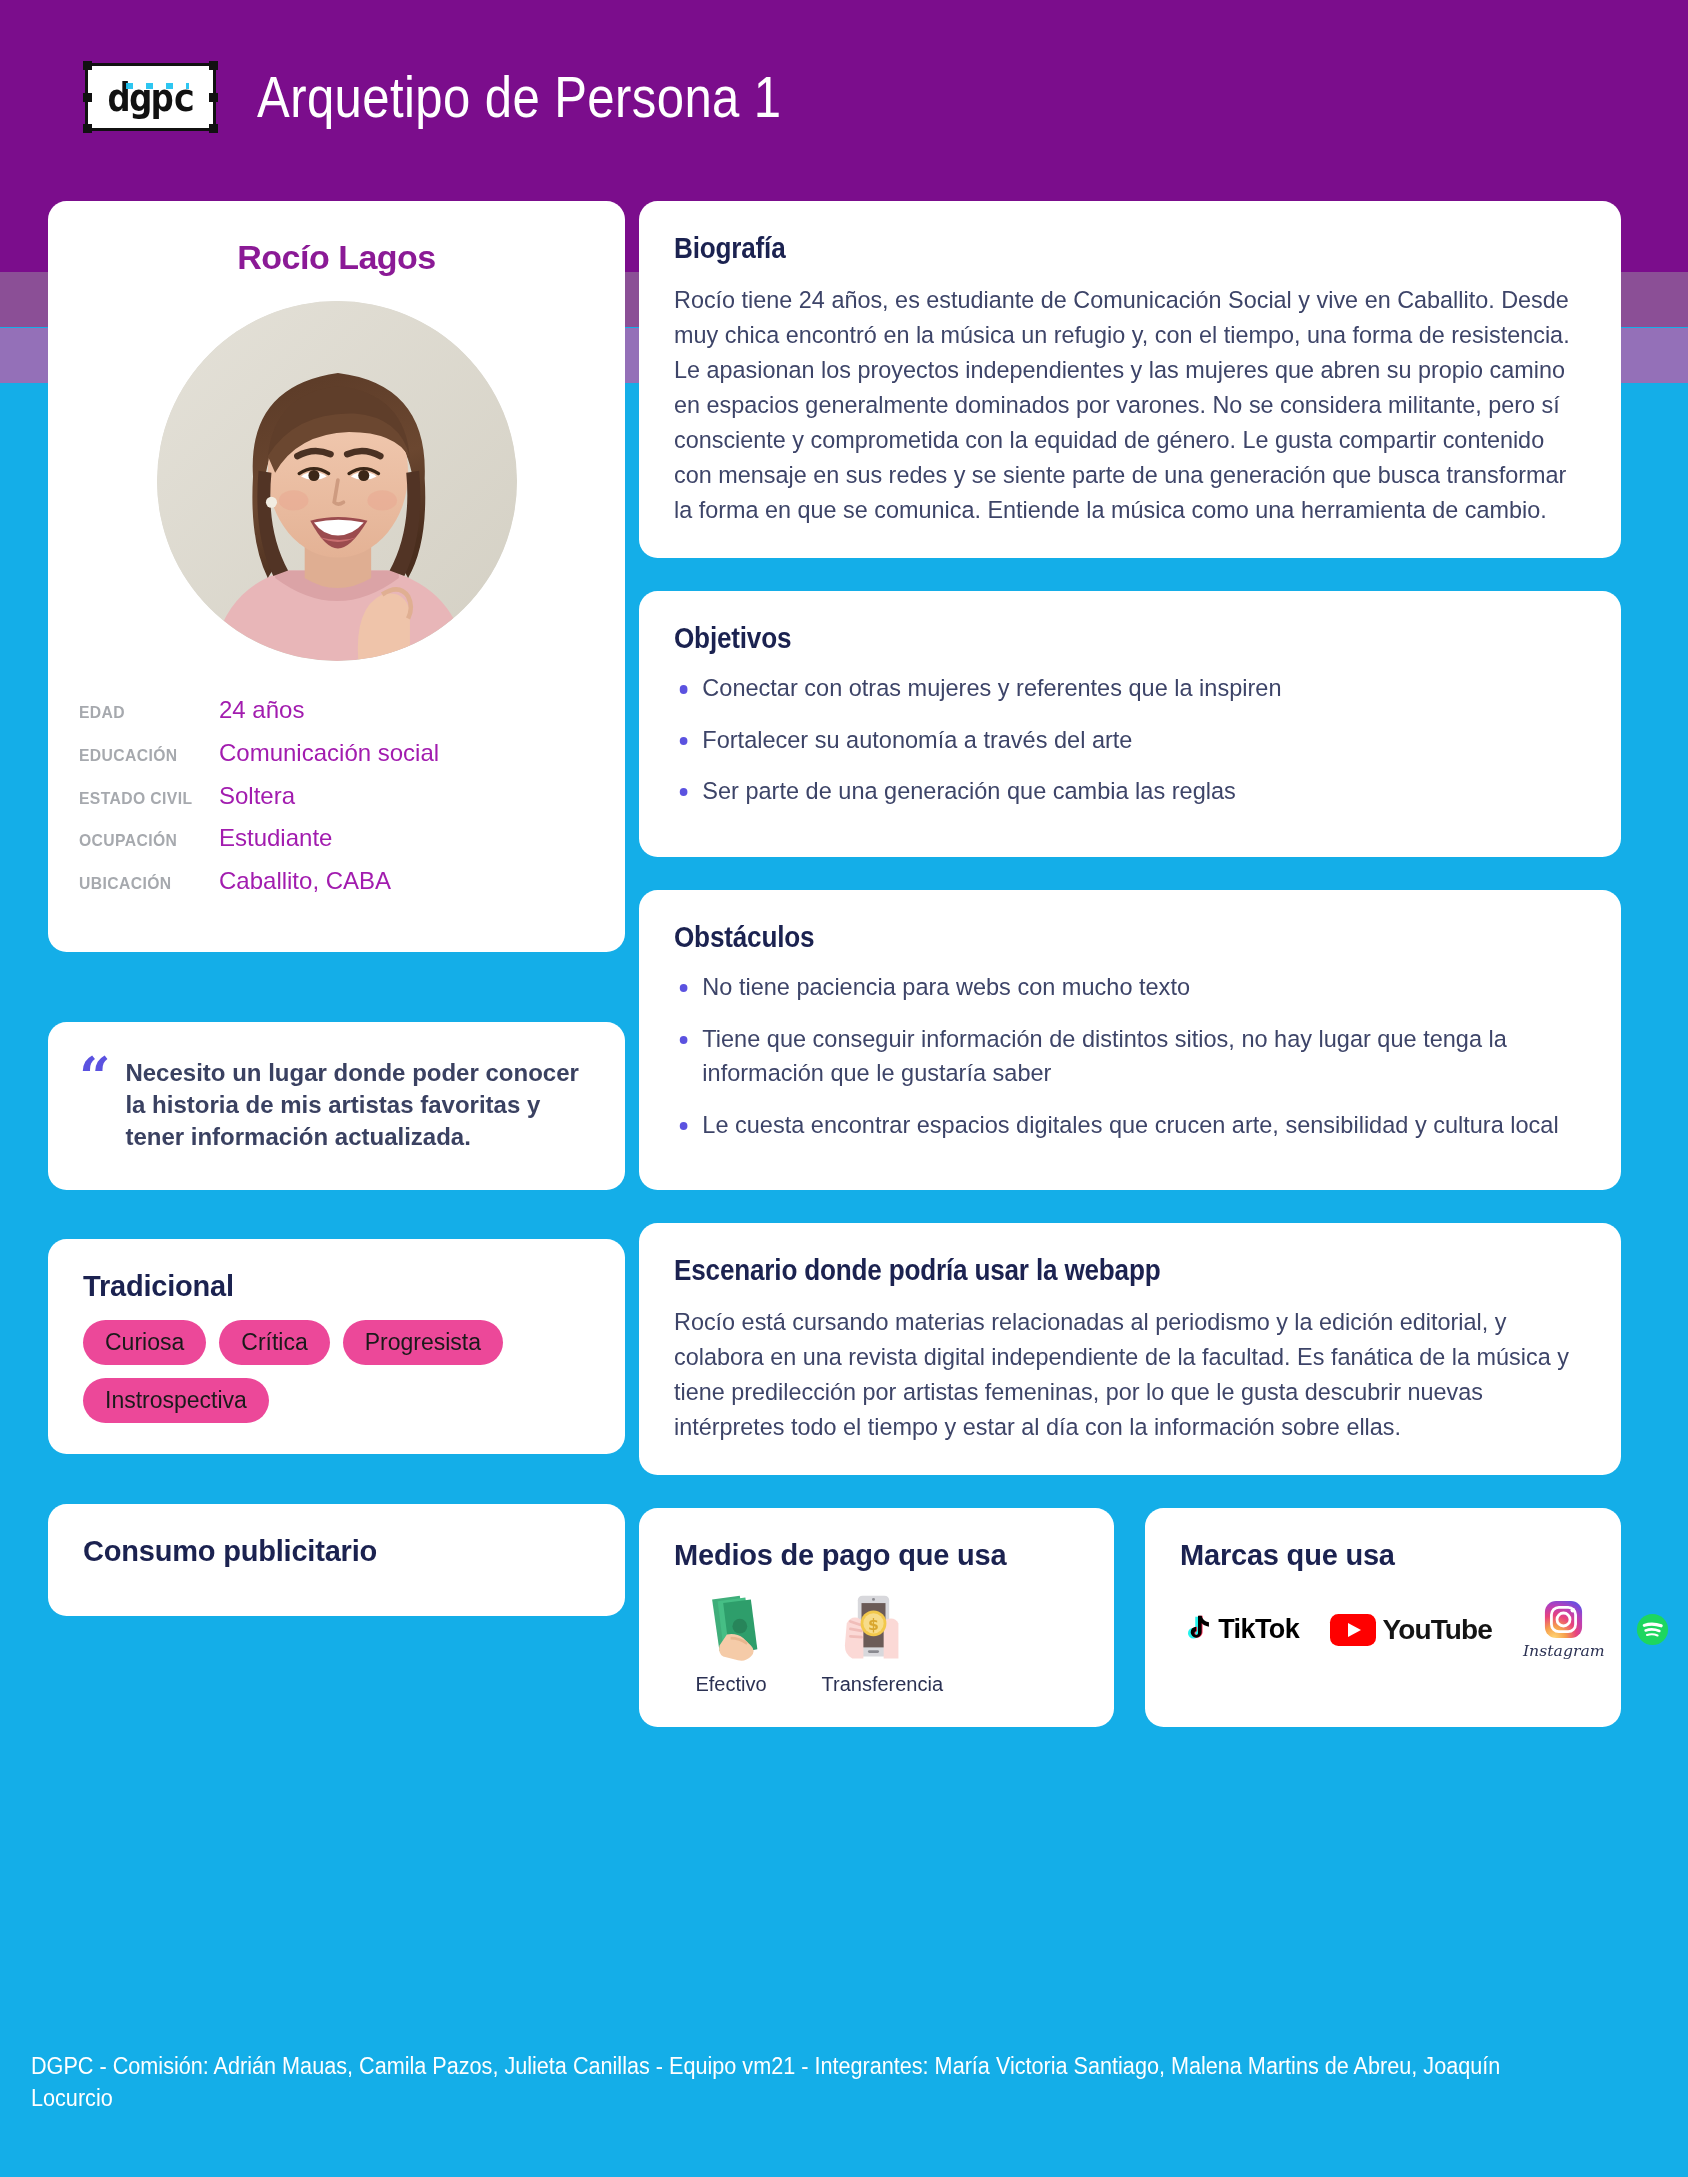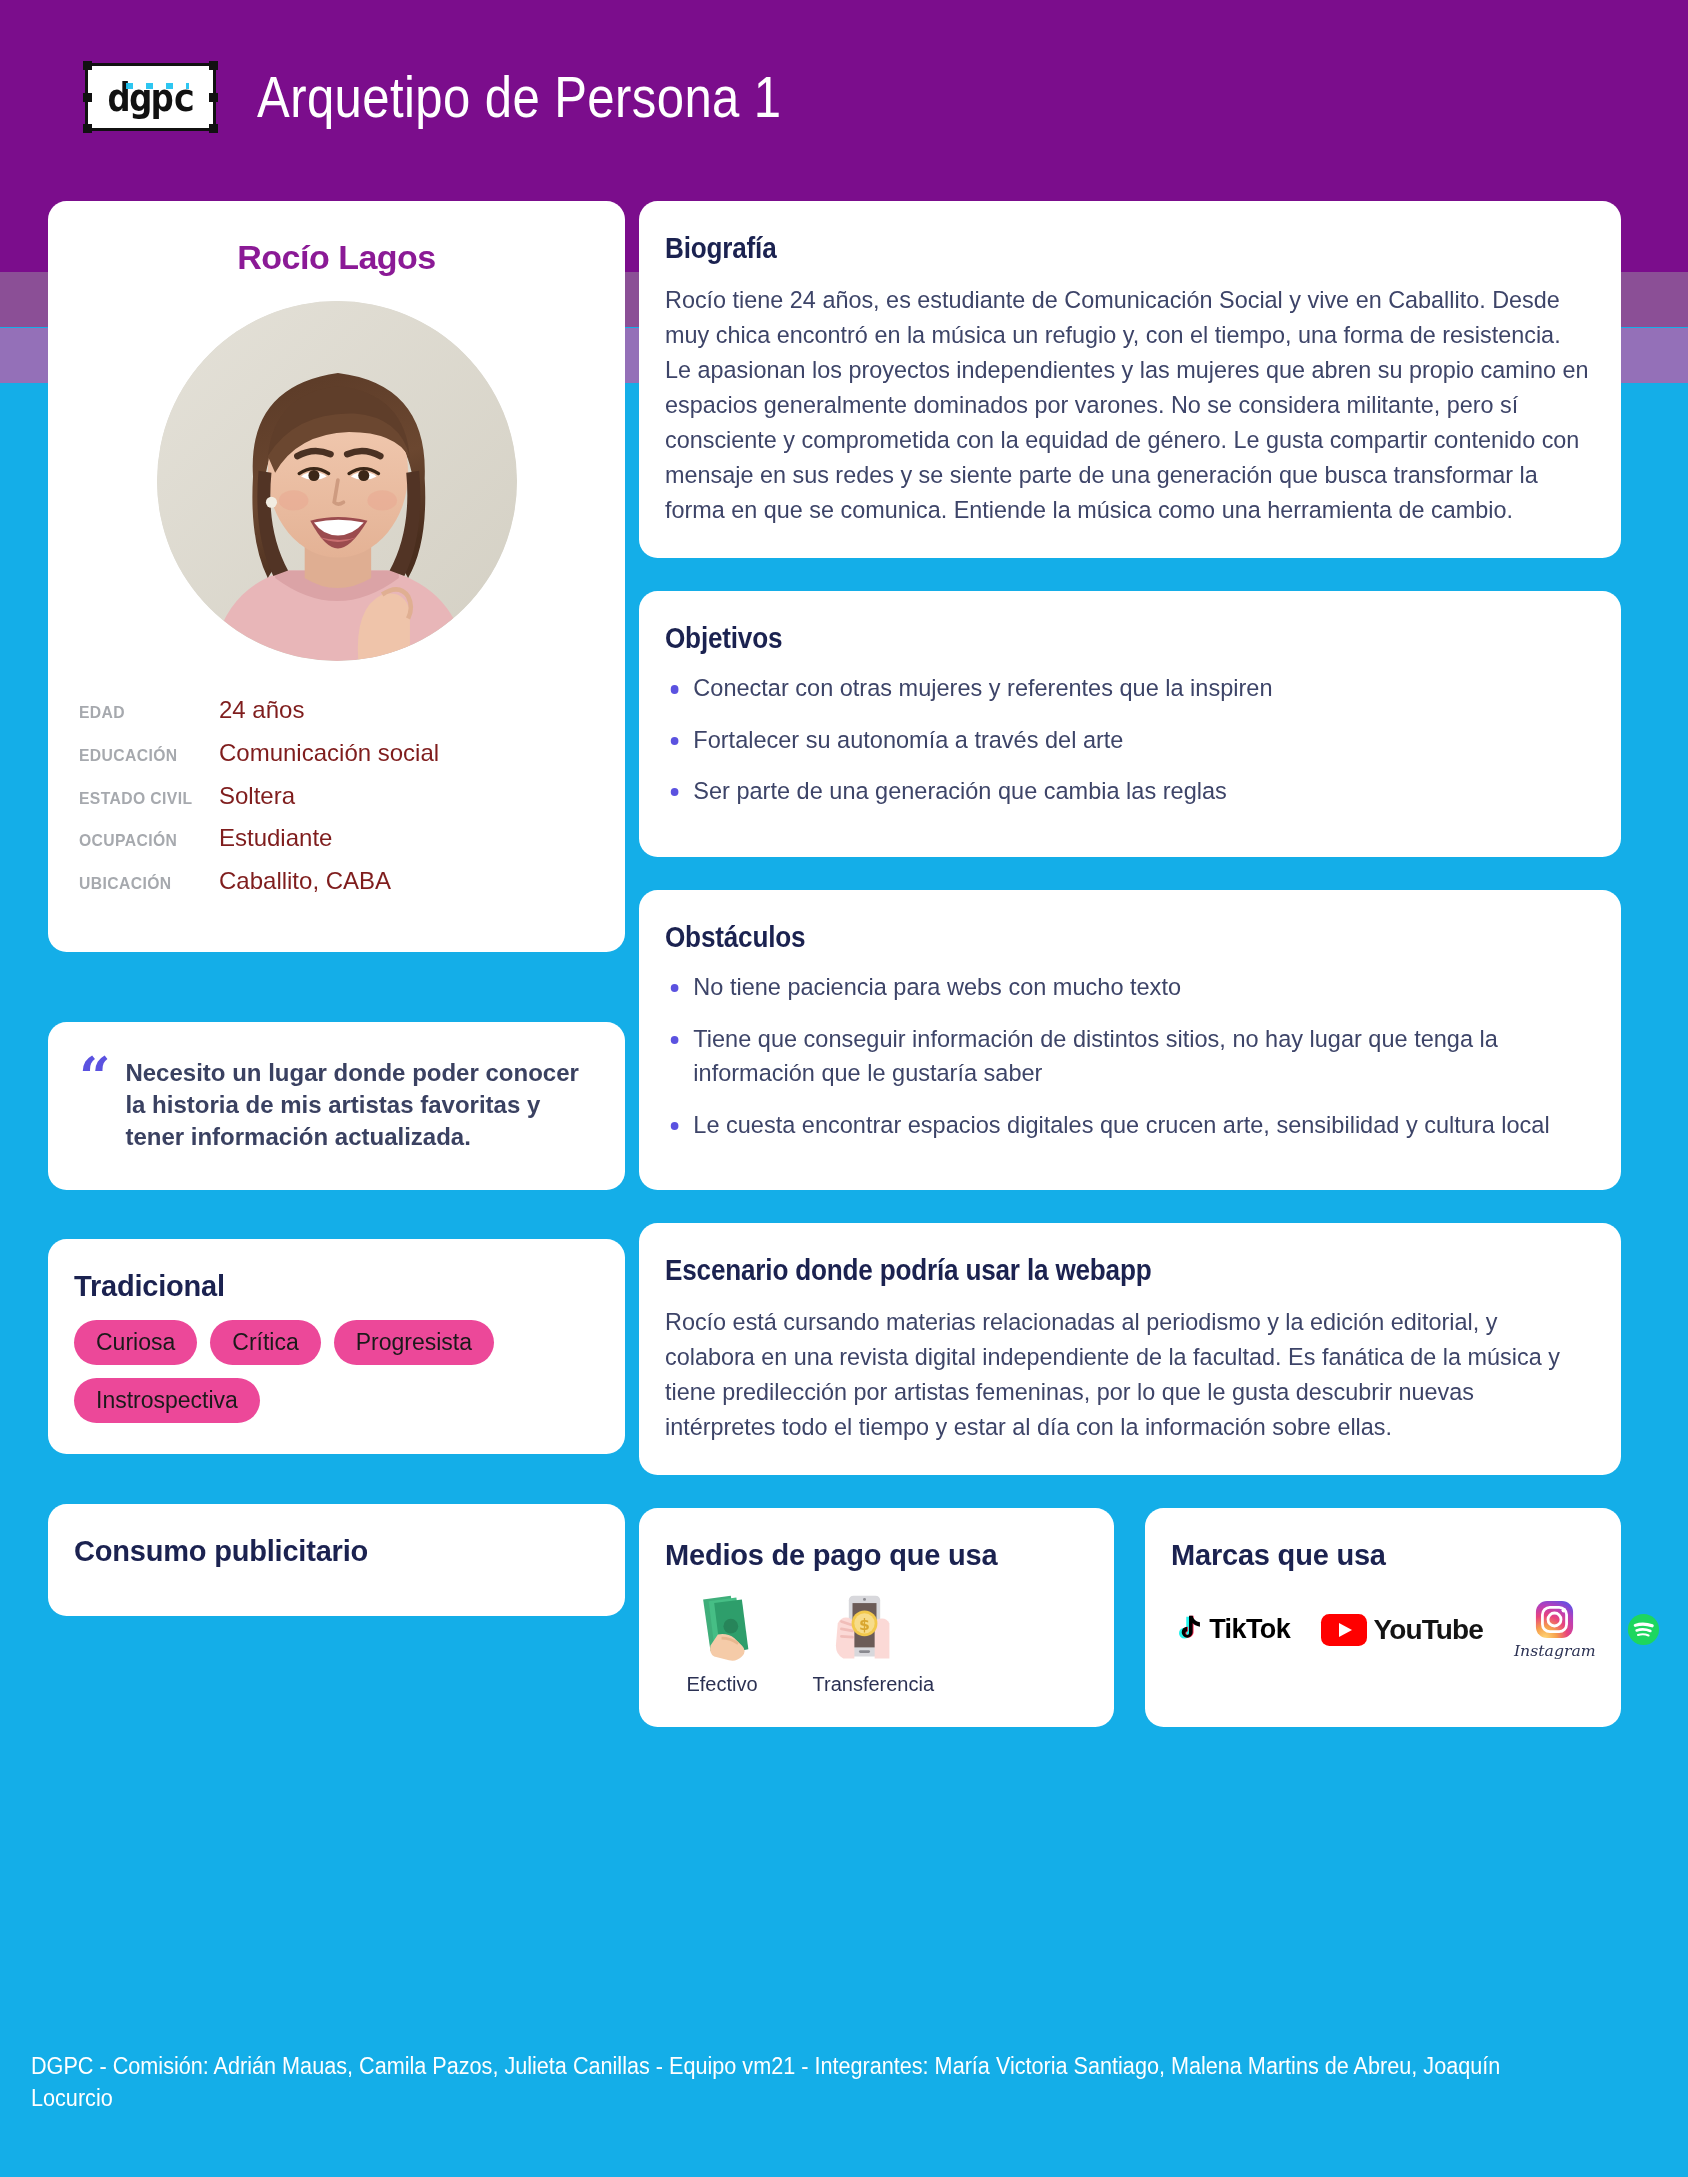--- a/index.html
+++ b/index.html
@@ -101,21 +101,21 @@
     display: flex;
     gap: 14px;
     z-index: 4;
   }
   .col-left  { width: 577px; display: flex; flex-direction: column; gap: 33px; }
   .col-right { width: 982px; display: flex; flex-direction: column; gap: 33px; }
 
   .card {
     background: #ffffff;
     border-radius: 18.5px;
-    padding: 31px 26px;
+    padding: 31px 35px;
   }
 
   
   .profile-card { padding: 37px 31px 42px; }
   .profile-name {
     text-align: center;
     color: #8B1A96;
     font-size: 34px;
     font-weight: bold;
     letter-spacing: -0.5px;
@@ -140,21 +140,21 @@
   .attr-label {
     width: 140px;
     flex: none;
     color: #A6A9AE;
     font-size: 15.7px;
     font-weight: bold;
     letter-spacing: 0.4px;
     text-transform: uppercase;
   }
   .attr-value {
-    color: #7f1d1d;
+    color: #a21caf;
     font-size: 24px;
   }
 
   
   .quote-card { padding: 35px 31px 37px; display: flex; gap: 14.8px; }
   .quote-mark {
     color: #5B52E0;
     font-size: 55px;
     font-weight: bold;
     line-height: .72;

